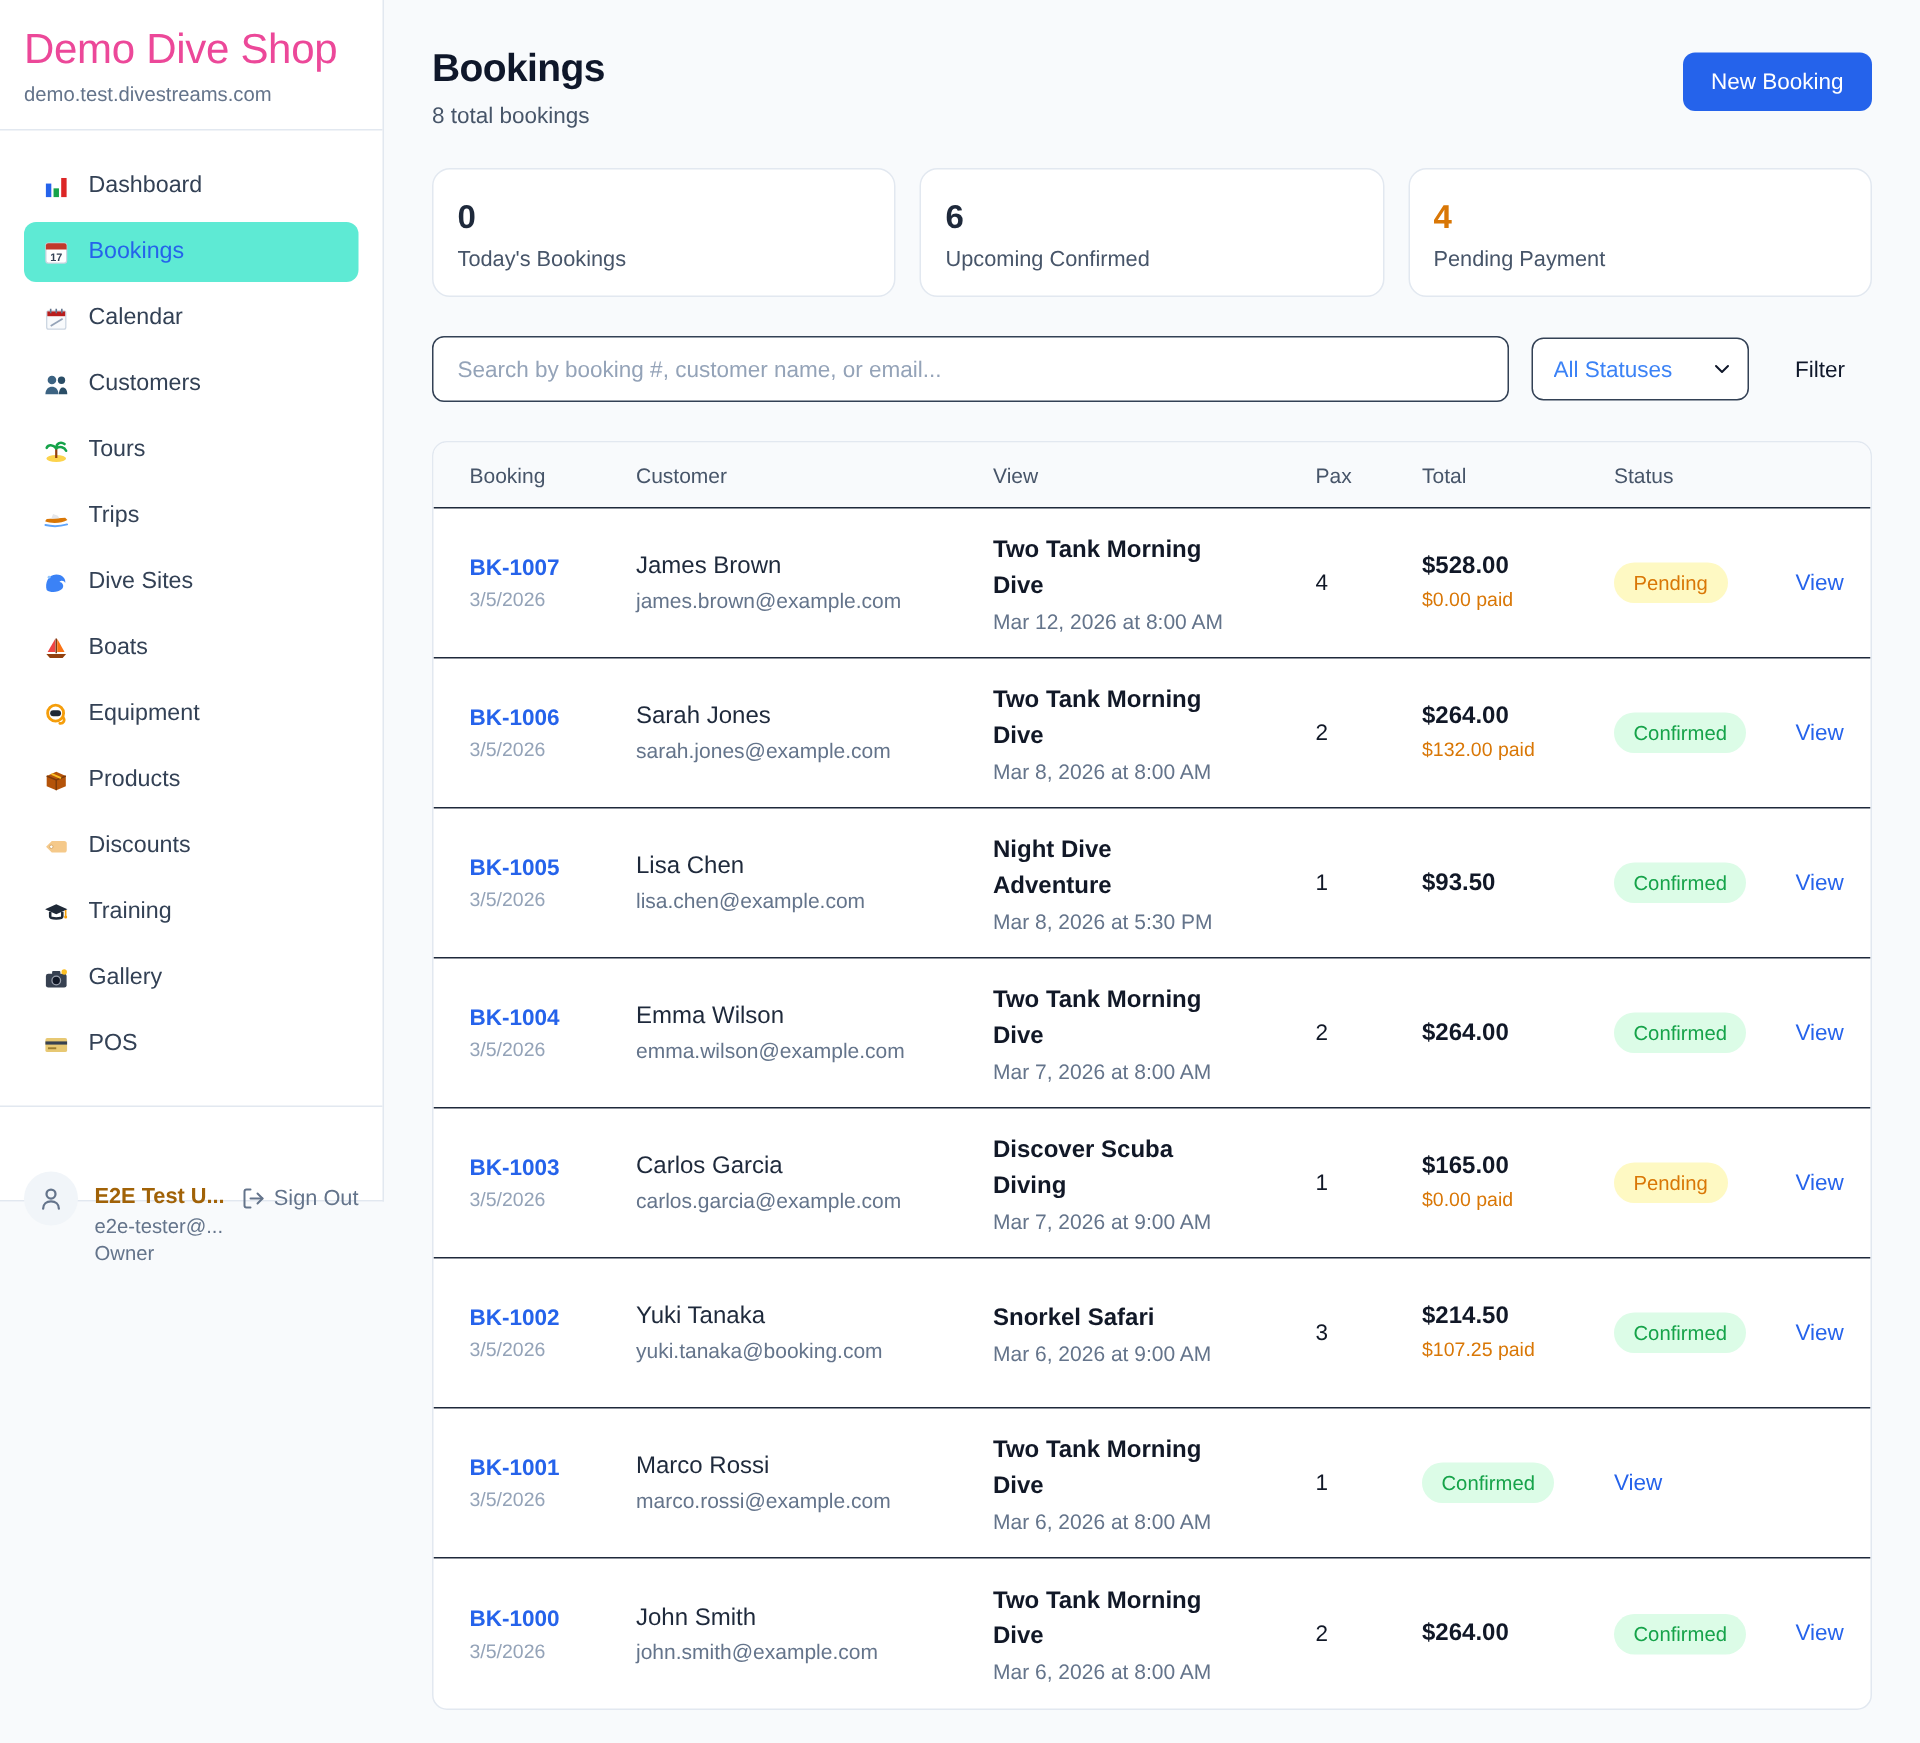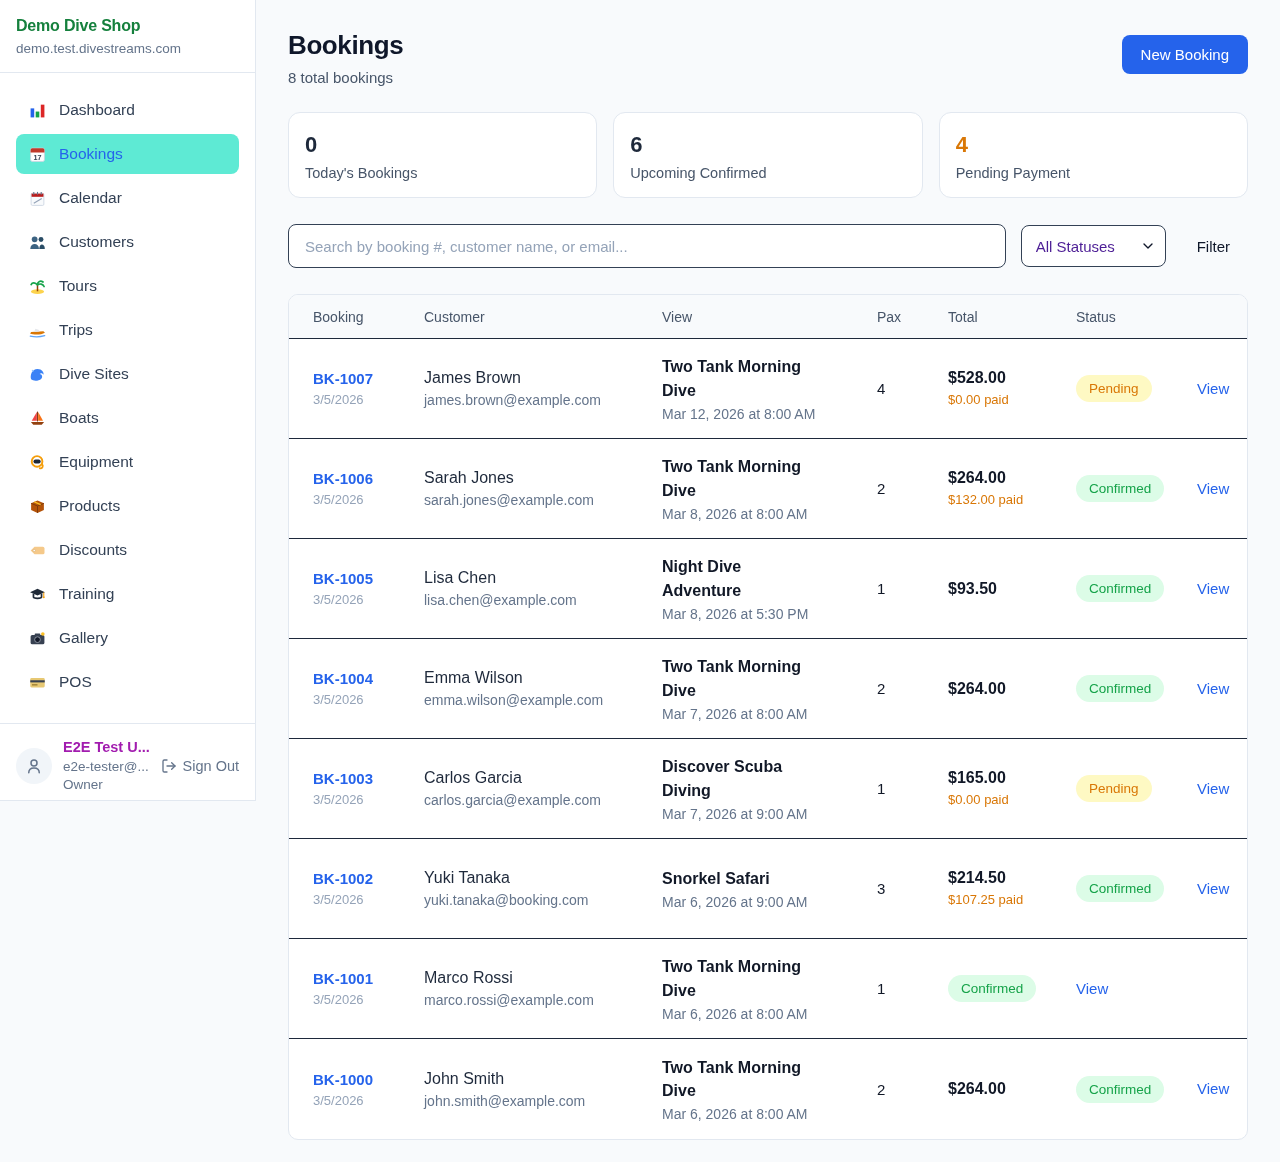--- a/index.html
+++ b/index.html
@@ -14,21 +14,21 @@
   
   .sidebar {
     position: absolute; left:0; top:0;
     width: 256px; height: 801px;
     background: #ffffff;
     border-right: 1px solid #e2e8f0;
     border-bottom: 1px solid #e2e8f0;
     display: flex; flex-direction: column;
   }
   .brand { padding: 17px 16px 16px; border-bottom: 1px solid #e2e8f0; }
-  .brand-name { font-size: 16px; font-weight: 700; color: #15803d; letter-spacing: -0.2px; }
+  .brand-name { font-size: 28px; font-weight: 400; color: #ec4899; letter-spacing: -0.2px; }
   .brand-domain { margin-top: 6px; font-size: 13.5px; color: #64748b; }
   .nav { padding: 17px 16px; flex: 1; }
   .nav-item {
     display: flex; align-items: center; gap: 12px;
     height: 40px; margin-bottom: 4px;
     padding: 0 12px; border-radius: 8px;
     font-size: 15.5px; color: #334155; cursor: pointer;
   }
   .nav-item .nicon { width: 19px; display: inline-flex; justify-content: center; flex: none; }
   .nav-item.active { background: #5eead4; color: #2563eb; font-weight: 500; }
@@ -36,21 +36,21 @@
     border-top: 1px solid #e2e8f0;
     padding: 14px 16px;
     display: flex; align-items: center; gap: 11px;
   }
   .avatar {
     width: 36px; height: 36px; border-radius: 50%;
     background: #f1f5f9; flex: none;
     display: flex; align-items: center; justify-content: center;
   }
   .user-info { line-height: 1.35; min-width: 0; }
-  .user-name { font-size: 14.5px; font-weight: 700; color: #a21caf; white-space: nowrap; }
+  .user-name { font-size: 14.5px; font-weight: 700; color: #a16207; white-space: nowrap; margin-top: 37px; }
   .user-email, .user-role { font-size: 13.5px; color: #64748b; white-space: nowrap; }
   .signout {
     margin-left: auto; display: flex; align-items: center; gap: 6px;
     color: #64748b; font-size: 14.5px; cursor: pointer; background: none; border: none;
     font-family: inherit; flex: none;
   }
   
   .main { margin-left: 256px; padding: 30px 32px 32px; }
   .page-head { display: flex; align-items: flex-start; justify-content: space-between; }
   .page-title { font-size: 26px; font-weight: 700; color: #0f172a; letter-spacing: -0.4px; }
@@ -72,21 +72,21 @@
   .search-input {
     flex: 1; height: 44px; border: 1px solid #334155; border-radius: 8px;
     padding: 0 16px; font-size: 15px; font-family: inherit; color: #0f172a;
     background: #fff; outline: none;
   }
   .search-input::placeholder { color: #94a3b8; }
   .select-wrap { position: relative; }
   .status-select {
     appearance: none; -webkit-appearance: none;
     height: 42px; width: 145px; border: 1px solid #334155; border-radius: 8px;
-    background: #fff; font-size: 15px; font-weight: 500; color: #4c1d95;
+    background: #fff; font-size: 15px; font-weight: 500; color: #3b82f6;
     padding: 0 30px 0 14px; font-family: inherit; outline: none;
   }
   .select-chevron { position: absolute; right: 10px; top: 13px; pointer-events: none; display: flex; }
   .filter-label { font-size: 15px; color: #0f172a; padding: 0 18px 0 16px; cursor: pointer; }
   
   .table-card {
     margin-top: 26px; background: #fff;
     border: 1px solid #e2e8f0; border-radius: 10px; overflow: hidden;
   }
   .tgrid {

